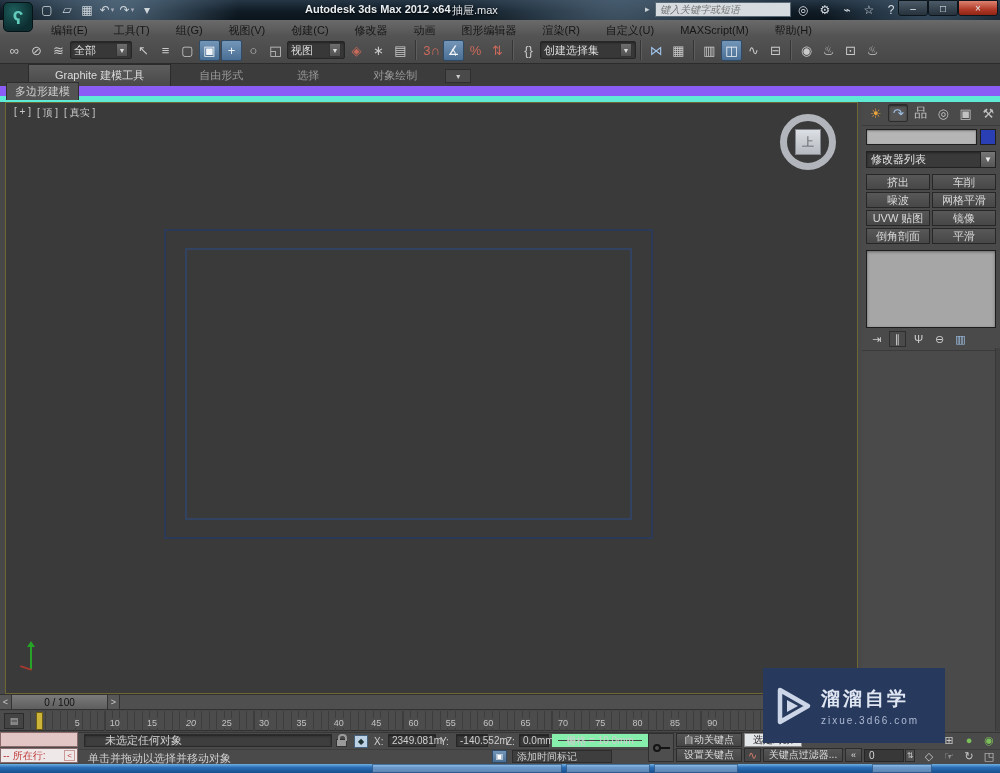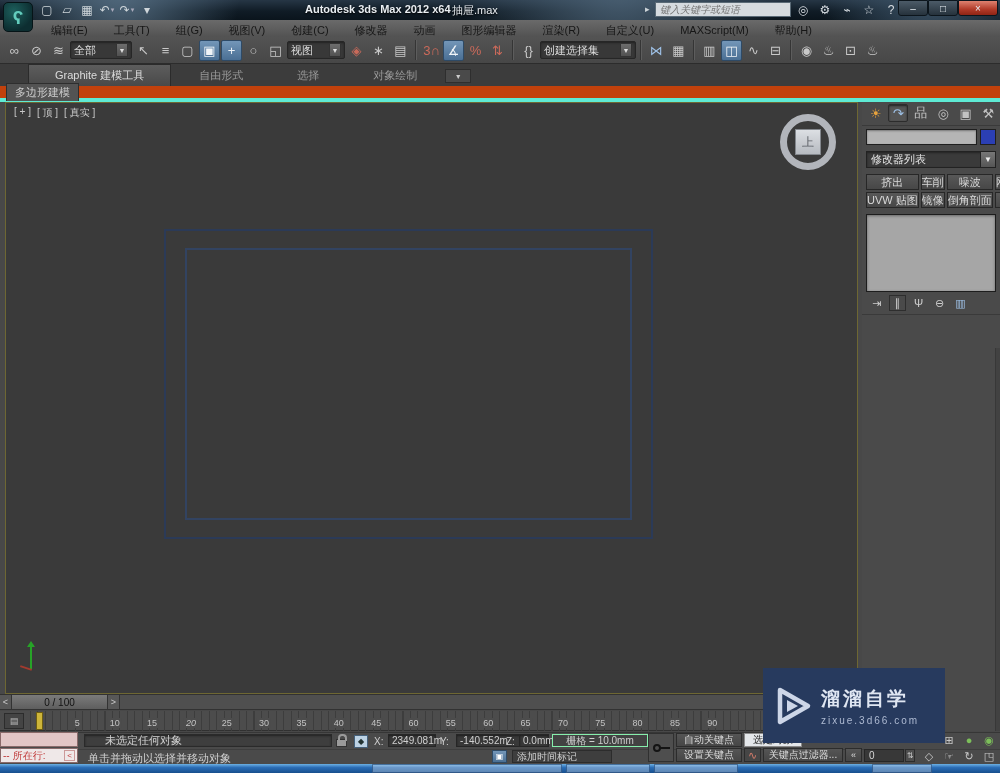--- a/index.html
+++ b/index.html
@@ -49,21 +49,21 @@
   .toolbar .tb-item.dd .a{background:linear-gradient(#6d6d6d,#515151);border:1px solid #333;width:12px;height:14px;
     display:flex;align-items:center;justify-content:center;color:#ddd;}
   .tb-sep{width:2px;height:20px;border-left:1px solid #353535;border-right:1px solid #5d5d5d;margin:0 3px;}
 
   
   .ribbon-tabs{position:absolute;left:0;top:64px;width:1000px;height:22px;background:#3c3c3c;display:flex;align-items:flex-end;padding-left:28px;gap:2px;}
   .ribbon-tab{padding:3px 26px;font-size:11px;color:#9a9a9a;}
   .ribbon-tab.active{background:linear-gradient(#5d5d5d,#494949);border:1px solid #2b2b2b;border-bottom:none;color:#dcdcdc;}
   .ribbon-min{width:26px;height:14px;margin-bottom:3px;background:#4a4a4a;border:1px solid #2e2e2e;color:#ccc;
     display:flex;align-items:center;justify-content:center;font-size:7px;gap:2px;}
-  .ribbon-sub{position:absolute;left:0;top:86px;width:1000px;height:16px;background:#c2410c;border-bottom:4px solid #5eead4;display:flex;align-items:center;padding-left:6px;}
+  .ribbon-sub{position:absolute;left:0;top:86px;width:1000px;height:16px;background:#8b5cf6;border-bottom:6px solid #5eead4;display:flex;align-items:center;padding-left:6px;}
   .ribbon-subtab{background:#535353;border:1px solid #2e2e2e;border-bottom:none;color:#cdcdcd;font-size:11px;padding:1px 8px;}
 
   
   .viewport{position:absolute;left:5px;top:102px;width:853px;height:592px;background:#3a3a3a;border:1px solid #6e6733;}
   .vp-label{position:absolute;left:8px;top:3px;color:#c9c9c9;font-size:10px;display:flex;gap:6px;}
   .vp-rect{position:absolute;border:2px solid #2b3a57;}
   .vp-rect.outer{left:158px;top:126px;width:489px;height:310px;}
   .vp-rect.inner{left:179px;top:145px;width:447px;height:272px;border-color:#324361;}
   .viewcube{position:absolute;left:774px;top:11px;width:56px;height:56px;}
   .vc-ring{position:absolute;left:0;top:0;width:56px;height:56px;border-radius:50%;border:7px solid rgba(205,209,216,.82);}
@@ -79,21 +79,21 @@
   .cp-scroll{position:absolute;right:0;top:246px;width:5px;height:383px;background:#424242;border-left:1px solid #383838;}
   .cp-tabs{display:flex;align-items:center;gap:3px;padding:2px 2px 3px 4px;border-bottom:1px solid #3a3a3a;}
   .cp-tab{width:20px;height:18px;display:flex;align-items:center;justify-content:center;color:#c2c2c2;font-size:13px;border-radius:2px;}
   .cp-tab.active{background:#555;border:1px solid #2c2c2c;box-shadow:inset 0 1px 2px #222;}
   .cp-namerow{display:flex;align-items:center;gap:3px;padding:3px 4px;}
   .cp-name{flex:1;height:16px;background:#b5b5b5;border:1px solid #1f1f1f;box-shadow:inset 0 1px 2px #777;}
   .cp-swatch{width:16px;height:16px;border:1px solid #1f1f1f;}
   .cp-dd{margin:3px 4px;height:17px;background:#3a3a3a;border:1px solid #222;display:flex;align-items:center;justify-content:space-between;
     padding-left:4px;color:#e2e2e2;box-shadow:inset 0 1px 2px #242424;}
   .cp-dd .a{width:15px;height:15px;background:linear-gradient(#777,#555);border-left:1px solid #222;display:flex;align-items:center;justify-content:center;font-size:8px;color:#eee;}
-  .cp-btns{display:grid;grid-template-columns:1fr 1fr 1fr 1fr;gap:2px;padding:3px 4px;}
+  .cp-btns{display:grid;grid-template-columns:1fr 1fr;gap:2px;padding:3px 4px;}
   .cp-btn{height:16px;background:linear-gradient(#585858,#474747);border:1px solid #272727;color:#d8d8d8;
     font-size:11px;display:flex;align-items:center;justify-content:center;white-space:nowrap;}
   .cp-stack{margin:3px 4px 0 4px;height:78px;background:#a6a6a6;border:1px solid #1d1d1d;box-shadow:inset 0 1px 3px #666;}
   .cp-tools{display:flex;align-items:center;gap:4px;padding:3px 6px;border-bottom:1px solid #3a3a3a;}
   .cp-tool{width:17px;height:16px;display:flex;align-items:center;justify-content:center;color:#cfcfcf;font-size:11px;}
   .cp-tool:nth-child(2){border:1px solid #2e2e2e;}
 
   
   .timeslider{position:absolute;left:0;top:694px;width:860px;height:16px;background:#4f4f4f;border-top:1px solid #323232;border-bottom:1px solid #323232;display:flex;align-items:stretch;}
   .ts-btn{width:12px;display:flex;align-items:center;justify-content:center;background:#585858;border-right:1px solid #333;color:#ccc;font-size:9px;}
@@ -119,21 +119,21 @@
   .status-field{position:absolute;left:84px;top:734px;width:248px;height:13px;background:#3e3e3e;border:1px solid #2a2a2a;
     color:#d2d2d2;font-size:11px;display:flex;align-items:center;padding:0 20px;box-shadow:inset 0 1px 2px #222;}
   .prompt-text{position:absolute;left:88px;top:751px;color:#d2d2d2;font-size:11px;}
   .lock{position:absolute;left:336px;top:739px;width:11px;height:8px;background:#9a9a9a;border:1px solid #333;}
   .lock::before{content:'';position:absolute;left:1px;top:-6px;width:5px;height:5px;border:2px solid #9a9a9a;border-bottom:none;border-radius:4px 4px 0 0;}
   .absoff{position:absolute;left:354px;top:735px;width:14px;height:13px;background:#bcd2e4;border:1px solid #44607a;
     display:flex;align-items:center;justify-content:center;font-size:8px;color:#233;}
   .coordlab{position:absolute;top:736px;font-size:10px;color:#cfcfcf;}
   .coordfield{position:absolute;top:734px;height:13px;background:#383838;border:1px solid #262626;color:#cfcfcf;
     font-size:10px;display:flex;align-items:center;padding:0 3px;box-shadow:inset 0 1px 2px #202020;}
-  .gridfield{position:absolute;left:552px;top:734px;width:96px;height:13px;background:#424242;border:1px solid #86efac;
+  .gridfield{position:absolute;left:552px;top:734px;width:96px;height:13px;background:#424242;border:6px solid #86efac;
     color:#cfcfcf;font-size:10px;display:flex;align-items:center;justify-content:center;}
   .isolate{position:absolute;left:492px;top:750px;width:15px;height:13px;background:linear-gradient(#7396b8,#4a6f94);
     border:1px solid #2e4a66;color:#fff;font-size:8px;display:flex;align-items:center;justify-content:center;}
   .timetag{position:absolute;left:512px;top:750px;width:100px;height:13px;background:#3e3e3e;border:1px solid #2c2c2c;
     color:#cfcfcf;font-size:10px;display:flex;align-items:center;padding:0 4px;}
   .keybtn{position:absolute;left:648px;top:733px;width:26px;height:29px;background:#4e4e4e;border:1px solid #303030;
     display:flex;align-items:center;justify-content:center;}
   .keybtn .ring{width:8px;height:8px;border:2px solid #141414;border-radius:50%;}
   .keybtn .stem{width:10px;height:2px;background:#141414;margin-left:-1px;}
   .srbtn{position:absolute;height:14px;background:linear-gradient(#555,#464646);border:1px solid #2c2c2c;color:#dcdcdc;
@@ -520,21 +520,21 @@
     <span>所在行:</span>
     <span class="arr">&lt;</span>
   </div>
   <div class="status-field">未选定任何对象</div>
   <div class="prompt-text">单击并拖动以选择并移动对象</div>
   <span class="lock"></span>
   <span class="absoff">◆</span>
   <span class="coordlab" style="left:374px">X:</span>
   <span class="coordfield" style="left:388px;width:48px">2349.081m</span>
   <span class="coordlab" style="left:440px">Y:</span>
-  <span class="coordfield" style="left:456px;width:72px">-140.552m</span>
+  <span class="coordfield" style="left:456px;width:32px">-140.552m</span>
   <span class="coordlab" style="left:506px">Z:</span>
   <span class="coordfield" style="left:519px;width:30px">0.0mm</span>
   <div class="gridfield">栅格 = 10.0mm</div>
   <span class="isolate">▣</span>
   <div class="timetag">添加时间标记</div>
   <div class="keybtn">
       <span class="ring"></span>
       <span class="stem"></span>
     </div>
   <span class="srbtn autokey">自动关键点</span>

